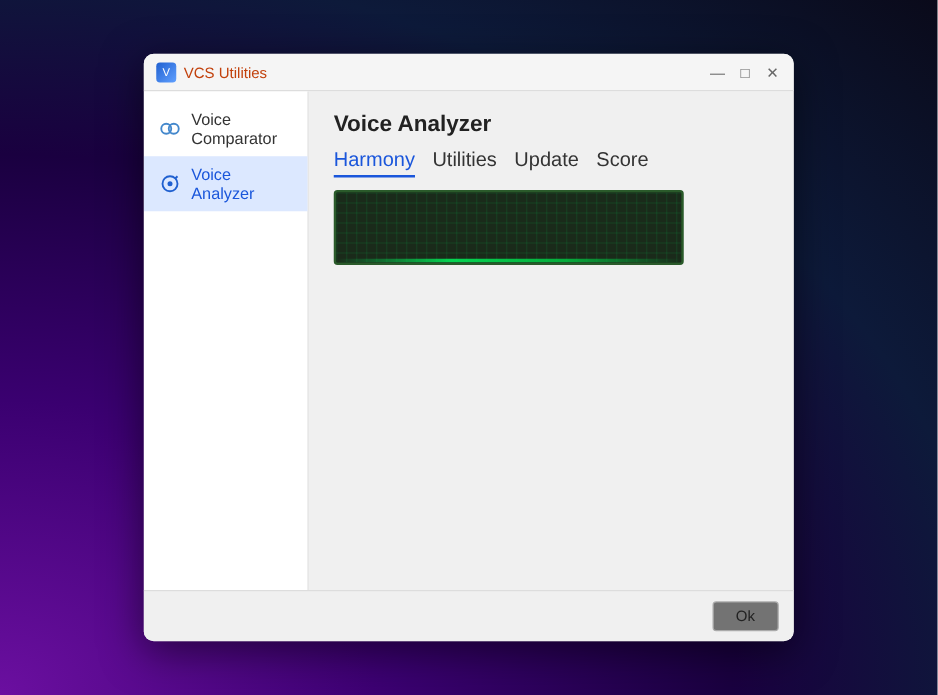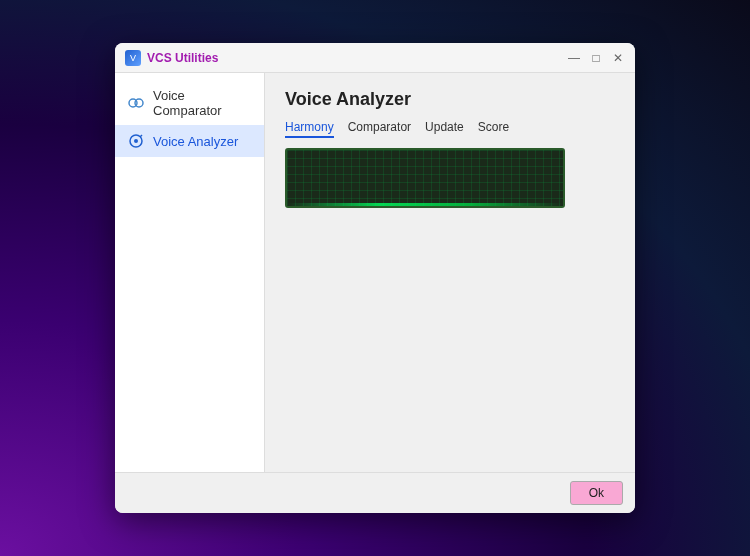--- a/index.html
+++ b/index.html
@@ -50,22 +50,21 @@
       border-radius: 3px;
       display: flex;
       align-items: center;
       justify-content: center;
       font-size: 9px;
       color: white;
     }
 
     .title-bar-title {
       font-size: 12px;
-      color: #a21caf;
-      font-weight: bold;
+      color: #c2410c;
     }
 
     .title-bar-controls {
       display: flex;
       gap: 8px;
       align-items: center;
     }
 
     .title-btn {
       width: 14px;
@@ -79,21 +78,21 @@
       line-height: 1;
     }
 
     .window-body {
       display: flex;
       flex: 1;
       overflow: hidden;
     }
 
     .sidebar {
-      width: 150px;
+      width: 132px;
       background: #ffffff;
       border-right: 1px solid #ddd;
       padding: 8px 0;
       flex-shrink: 0;
     }
 
     .sidebar-item {
       display: flex;
       align-items: center;
       gap: 8px;
@@ -134,21 +133,21 @@
       margin-bottom: 10px;
     }
 
     .tabs {
       display: flex;
       gap: 14px;
       margin-bottom: 10px;
     }
 
     .tab {
-      font-size: 12px;
+      font-size: 16px;
       color: #333;
       cursor: pointer;
       padding-bottom: 2px;
     }
 
     .tab.active {
       color: #1a56db;
       border-bottom: 2px solid #1a56db;
     }
 
@@ -186,21 +185,21 @@
     .footer {
       display: flex;
       justify-content: flex-end;
       padding: 8px 12px;
       background: #f0f0f0;
       border-top: 1px solid #ddd;
       flex-shrink: 0;
     }
 
     .ok-button {
-      background: #f9a8d4;
+      background: #737373;
       border: 1px solid #aaa;
       border-radius: 3px;
       padding: 4px 18px;
       font-size: 12px;
       cursor: pointer;
       color: #222;
     }
   </style>
 </head>
 <body>
@@ -246,21 +245,21 @@
         <span>Voice Analyzer</span>
       </div>
 
     </div>
 
     <div class="main-content">
       <div class="content-title">Voice Analyzer</div>
 
       <div class="tabs">
         <span class="tab active">Harmony</span>
-        <span class="tab">Comparator</span>
+        <span class="tab">Utilities</span>
         <span class="tab">Update</span>
         <span class="tab">Score</span>
       </div>
 
       <div class="visualizer-container">
         <div class="visualizer-grid">
           <div class="visualizer-glow"></div>
         </div>
       </div>
     </div>

